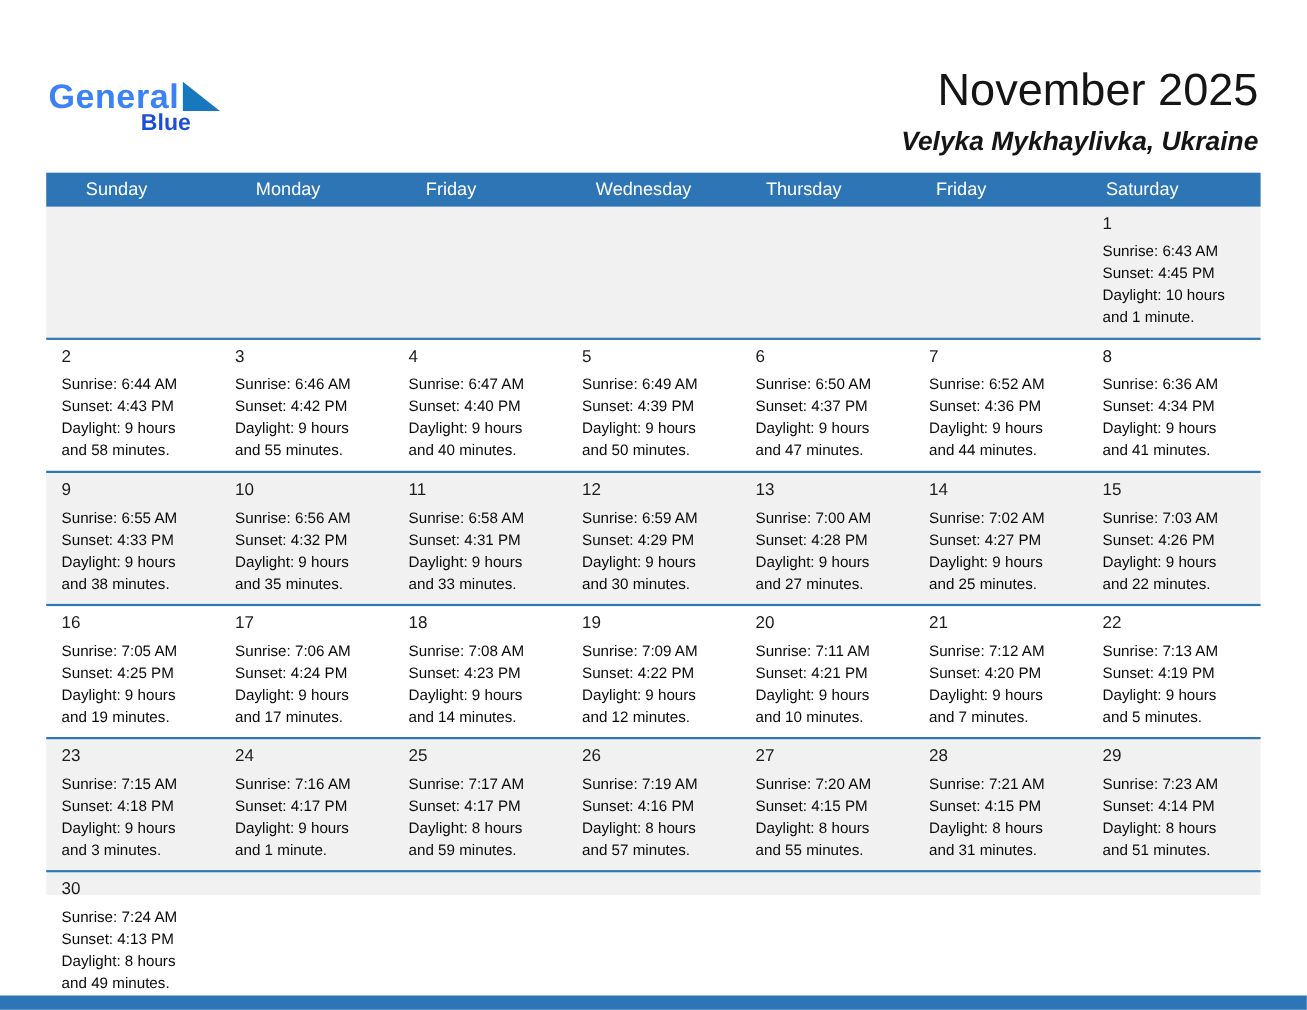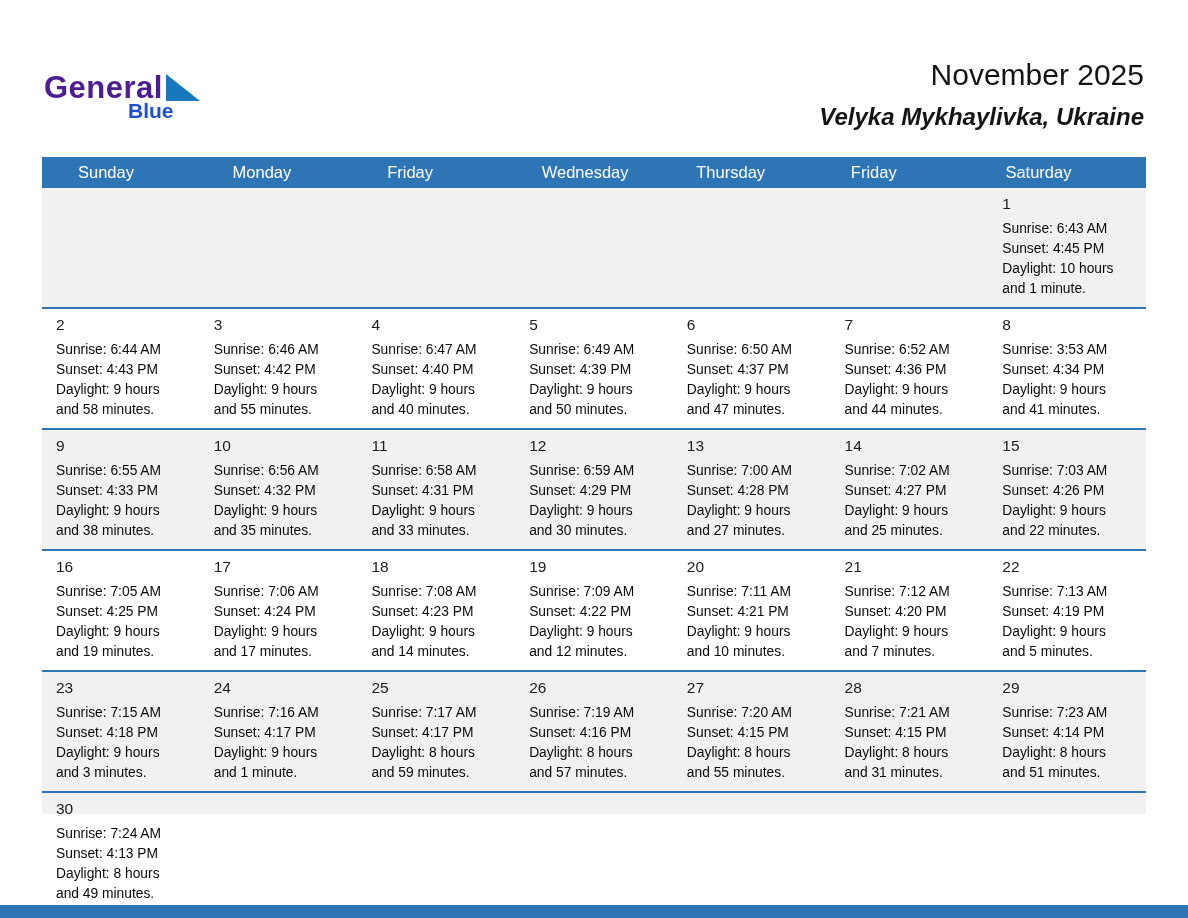--- a/index.html
+++ b/index.html
@@ -16,30 +16,30 @@
   .top-section {
     height: 157px;
     padding: 50px 44px 0 44px;
     display: flex;
     justify-content: space-between;
     align-items: flex-start;
   }
   .logo { margin-top: 22px; line-height: 1; position: relative; width: 220px; }
   .logo-row1 { display: flex; align-items: flex-start; }
   .logo-general {
-    font-size: 31px; font-weight: 700; color: #4c1d95; letter-spacing: 0.5px;
+    font-size: 31px; font-weight: 700; color: #3b82f6; letter-spacing: 0.5px;
   }
   .logo-triangle { margin-left: 3px; margin-top: 2px; }
   .logo-blue {
     font-size: 21px; font-weight: 700; color: #1d4ed8;
     margin-left: 84px; margin-top: -4px;
   }
   .title-block { text-align: right; margin-top: 8px; }
   .page-title {
-    font-size: 30px; font-weight: 400; color: #151515; line-height: 1.15;
+    font-size: 41px; font-weight: 400; color: #151515; line-height: 1.15;
   }
   .page-subtitle {
     font-size: 24px; font-weight: 700; color: #151515; margin-top: 10px; font-style: italic;
   }
 
   
   .calendar { margin: 0 42px; }
   .weekday-row {
     display: grid;
     grid-template-columns: repeat(7, 1fr);
@@ -165,21 +165,21 @@
           </div>
           <div class="day-cell">
             <div class="day-number">7</div>
             <div class="cell-line">Sunrise: 6:52 AM</div>
             <div class="cell-line">Sunset: 4:36 PM</div>
             <div class="cell-line">Daylight: 9 hours</div>
             <div class="cell-line">and 44 minutes.</div>
           </div>
           <div class="day-cell">
             <div class="day-number">8</div>
-            <div class="cell-line">Sunrise: 3:53 AM</div>
+            <div class="cell-line">Sunrise: 6:36 AM</div>
             <div class="cell-line">Sunset: 4:34 PM</div>
             <div class="cell-line">Daylight: 9 hours</div>
             <div class="cell-line">and 41 minutes.</div>
           </div>
         </div>
         <div class="week-row shaded">
           <div class="day-cell">
             <div class="day-number">9</div>
             <div class="cell-line">Sunrise: 6:55 AM</div>
             <div class="cell-line">Sunset: 4:33 PM</div>

